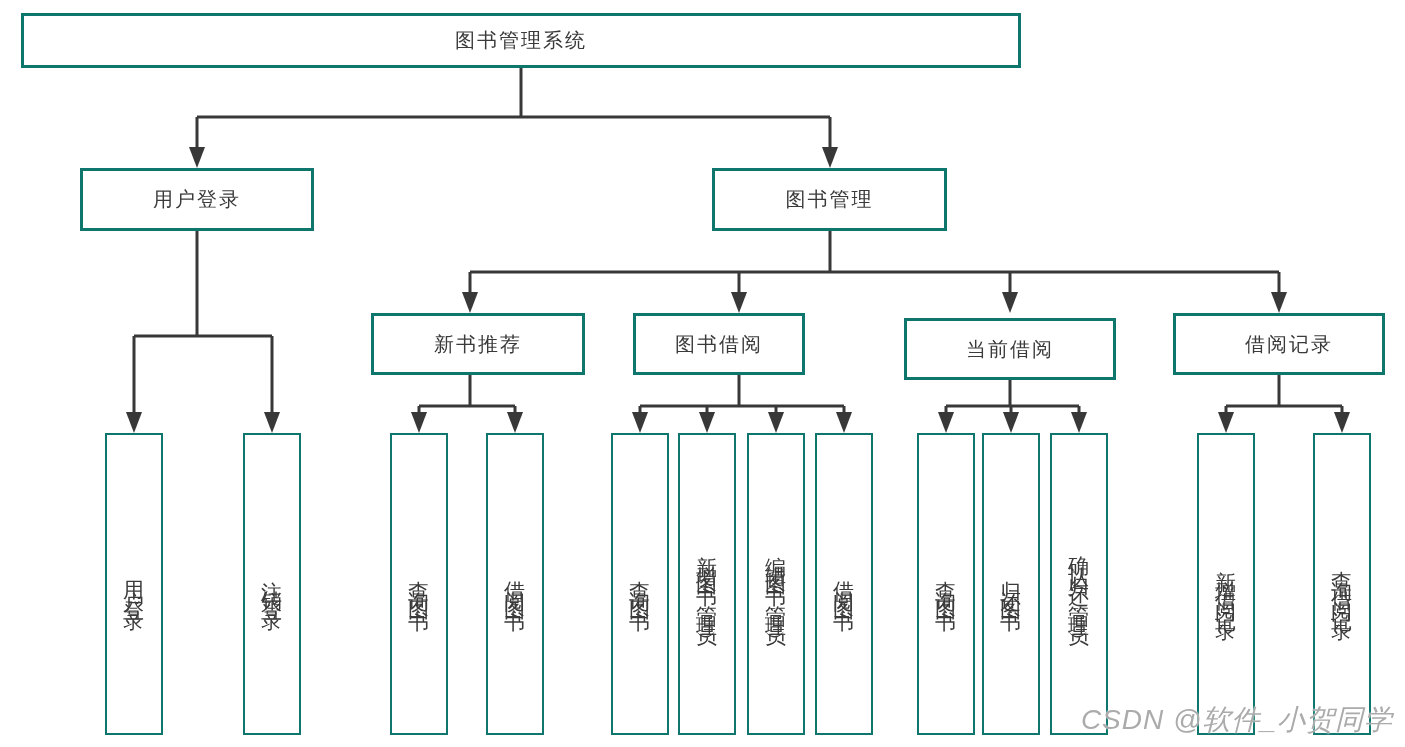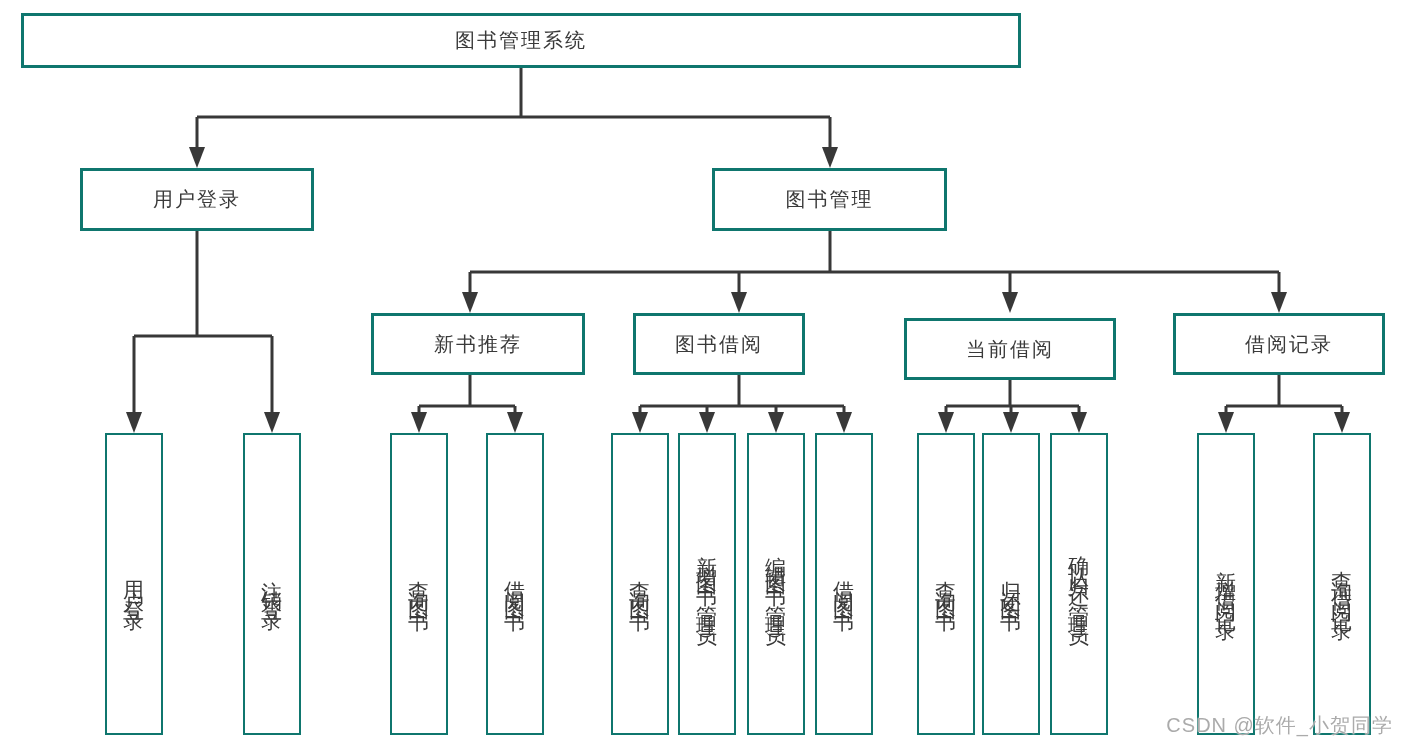--- a/index.html
+++ b/index.html
@@ -64,25 +64,26 @@
   .l-8  { left: 815px; }
   .l-9  { left: 917px; }
   .l-10 { left: 982px; }
   .l-11 { left: 1050px; }
   .l-12 { left: 1197px; }
   .l-13 { left: 1313px; }
   .watermark {
     position: absolute;
     right: 12px;
     bottom: 8px;
-    font-size: 20px;
+    font-size: 28px;
     color: #ababab;
     letter-spacing: 1px;
     z-index: 2;
     text-shadow: 0 0 2px #ffffff;
+    font-style: italic;
   }
   svg path { stroke: #383838; stroke-width: 3; fill: none; }
   svg polygon { fill: #383838; stroke: none; }
 </style>
 </head>
 <body>
 
 <div class="canvas">
 
   <svg class="connectors" viewBox="0 0 1405 747" xmlns="http://www.w3.org/2000/svg">

